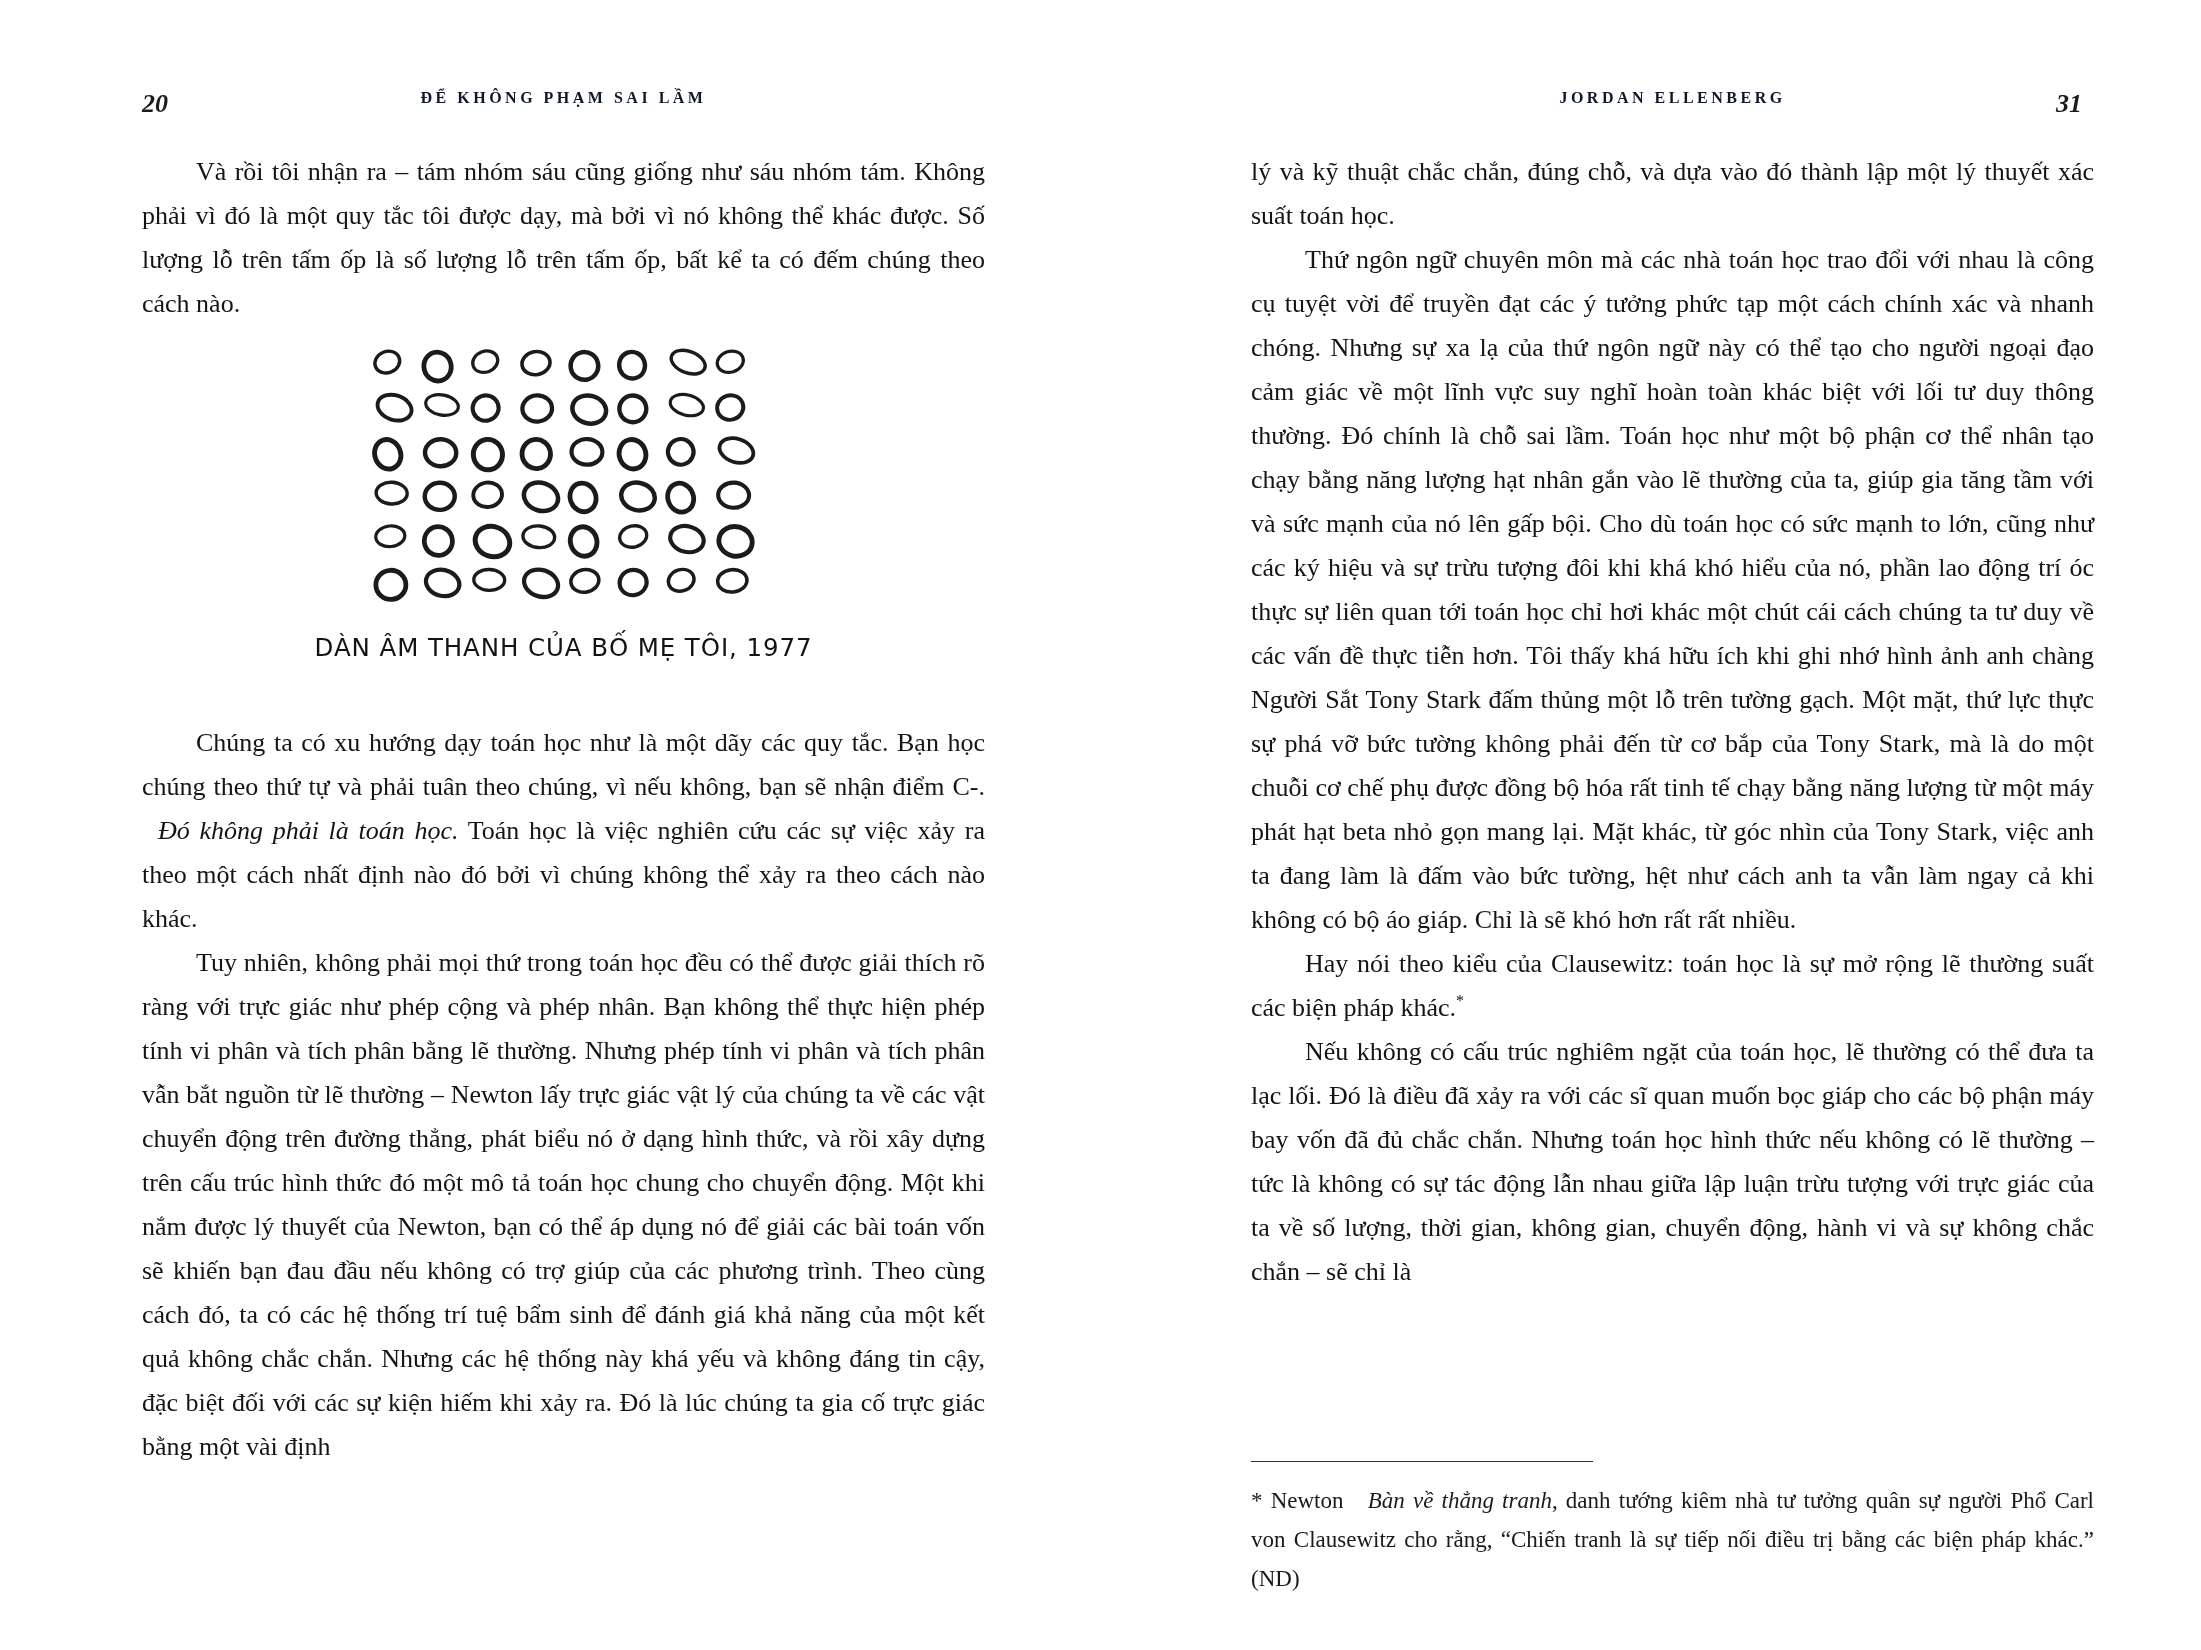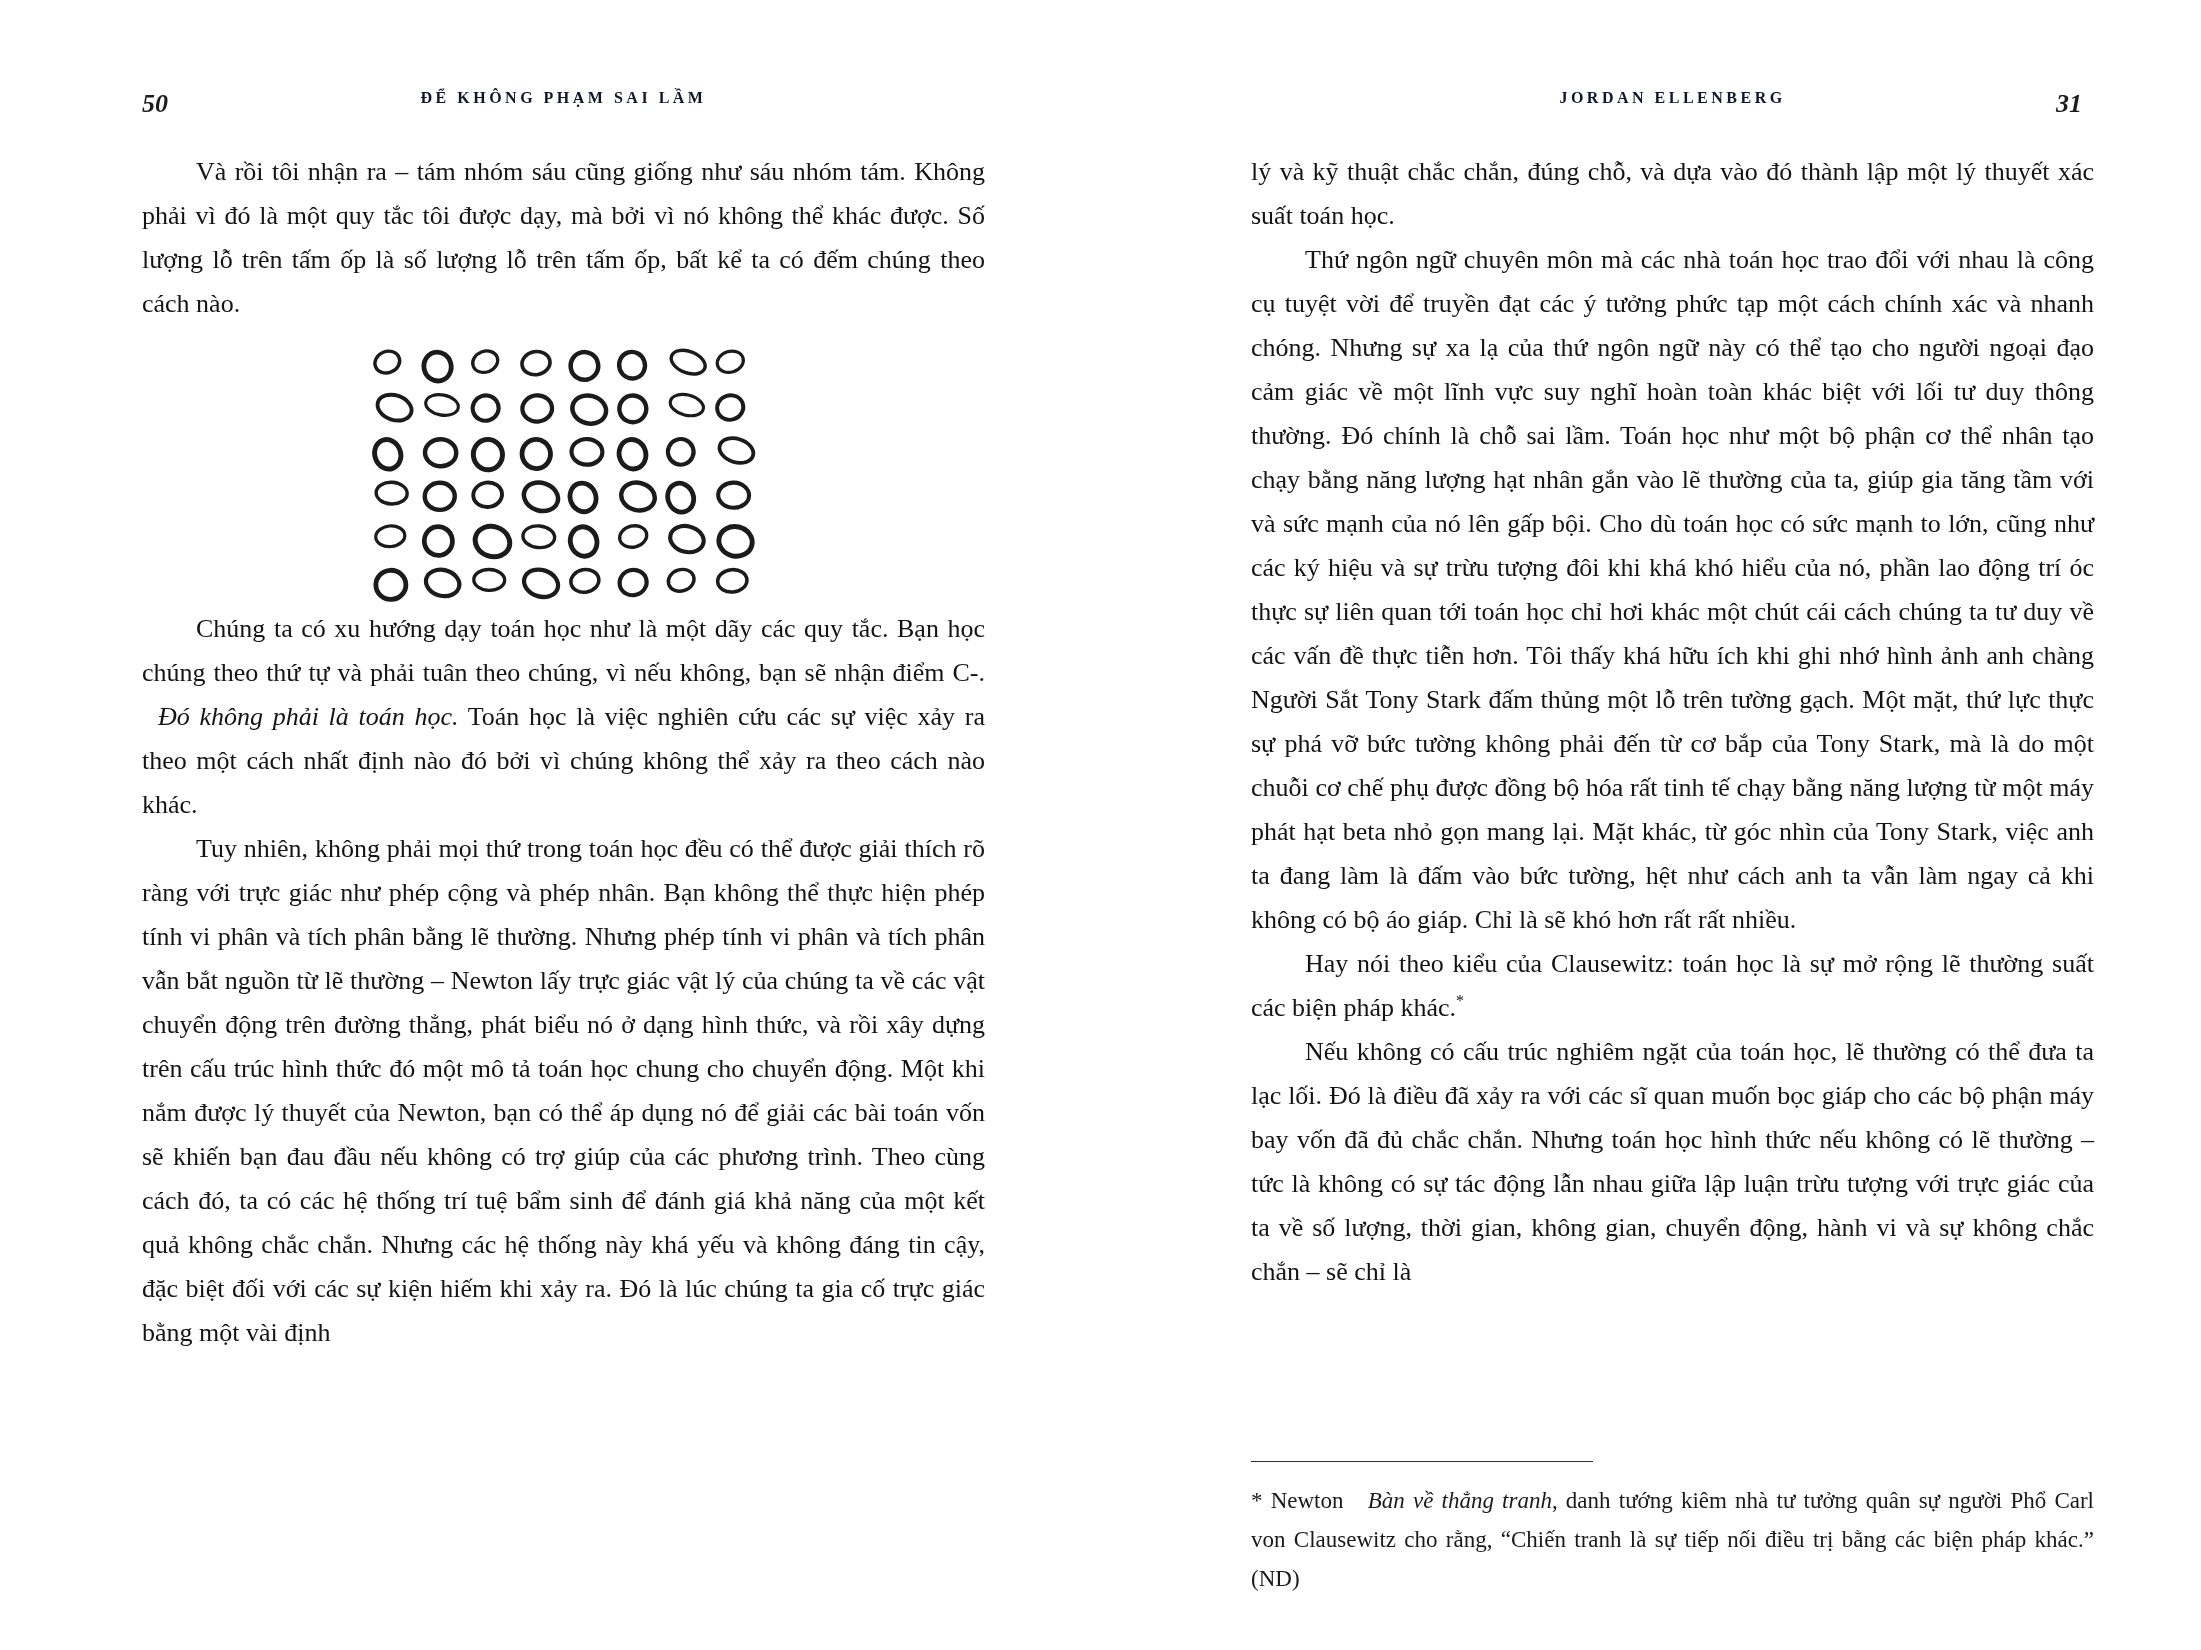--- a/index.html
+++ b/index.html
@@ -100,21 +100,21 @@
     vertical-align: super;
     line-height: 0;
   }
 </style>
 </head>
 <body>
 
 <div>
 
   <header class="page-head head-left">
-    <span class="pagenum">50</span>
+    <span class="pagenum">20</span>
     <span class="runhead">ĐỂ KHÔNG PHẠM SAI LẦM</span>
   </header>
 
   <div class="content left">
     <p class="par indent">Và rồi tôi nhận ra – tám nhóm sáu cũng giống như sáu nhóm tám. Không phải vì đó là một quy tắc tôi được dạy, mà bởi vì nó không thể khác được. Số lượng lỗ trên tấm ốp là số lượng lỗ trên tấm ốp, bất kể ta có đếm chúng theo cách nào.</p>
 
     <figure class="grille">
       <svg width="402" height="267" viewBox="0 0 460 306" xmlns="http://www.w3.org/2000/svg">
           <ellipse cx="27.5" cy="25.3" rx="14.5" ry="12.2" transform="rotate(-22.0 27.5 25.3)" stroke-width="3.9"></ellipse>
           <ellipse cx="85.1" cy="30.4" rx="15.6" ry="16.6" transform="rotate(-14.0 85.1 30.4)" stroke-width="5.5"></ellipse>
@@ -158,20 +158,21 @@
           <ellipse cx="426.6" cy="230.8" rx="19.2" ry="16.9" transform="rotate(12.8 426.6 230.8)" stroke-width="5.6"></ellipse>
           <ellipse cx="31.6" cy="280.6" rx="17.2" ry="16.7" transform="rotate(-2.0 31.6 280.6)" stroke-width="5.5"></ellipse>
           <ellipse cx="90.9" cy="278.4" rx="19.4" ry="14.8" transform="rotate(14.2 90.9 278.4)" stroke-width="4.8"></ellipse>
           <ellipse cx="144.3" cy="275.0" rx="17.7" ry="12.0" transform="rotate(1.7 144.3 275.0)" stroke-width="3.8"></ellipse>
           <ellipse cx="203.7" cy="278.8" rx="19.9" ry="15.2" transform="rotate(17.9 203.7 278.8)" stroke-width="4.9"></ellipse>
           <ellipse cx="253.9" cy="276.1" rx="16.1" ry="12.9" transform="rotate(-10.2 253.9 276.1)" stroke-width="4.1"></ellipse>
           <ellipse cx="309.2" cy="278.0" rx="15.6" ry="14.5" transform="rotate(-13.7 309.2 278.0)" stroke-width="4.7"></ellipse>
           <ellipse cx="364.3" cy="275.4" rx="15.0" ry="12.2" transform="rotate(-18.2 364.3 275.4)" stroke-width="3.9"></ellipse>
           <ellipse cx="422.9" cy="276.0" rx="16.8" ry="12.8" transform="rotate(-5.3 422.9 276.0)" stroke-width="4.1"></ellipse>
         </svg>
+      <figcaption class="caption">DÀN ÂM THANH CỦA BỐ MẸ TÔI, 1977</figcaption>
     </figure>
 
     <p class="par indent"><span>Chúng ta có xu hướng dạy toán học như là một dãy các quy tắc. Bạn học chúng theo thứ tự và phải tuân theo chúng, vì nếu không, bạn sẽ nhận điểm C-. </span><em>Đó không phải là toán học.</em><span> Toán học là việc nghiên cứu các sự việc xảy ra theo một cách nhất định nào đó bởi vì chúng không thể xảy ra theo cách nào khác.</span></p>
 
     <p class="par indent">Tuy nhiên, không phải mọi thứ trong toán học đều có thể được giải thích rõ ràng với trực giác như phép cộng và phép nhân. Bạn không thể thực hiện phép tính vi phân và tích phân bằng lẽ thường. Nhưng phép tính vi phân và tích phân vẫn bắt nguồn từ lẽ thường – Newton lấy trực giác vật lý của chúng ta về các vật chuyển động trên đường thẳng, phát biểu nó ở dạng hình thức, và rồi xây dựng trên cấu trúc hình thức đó một mô tả toán học chung cho chuyển động. Một khi nắm được lý thuyết của Newton, bạn có thể áp dụng nó để giải các bài toán vốn sẽ khiến bạn đau đầu nếu không có trợ giúp của các phương trình. Theo cùng cách đó, ta có các hệ thống trí tuệ bẩm sinh để đánh giá khả năng của một kết quả không chắc chắn. Nhưng các hệ thống này khá yếu và không đáng tin cậy, đặc biệt đối với các sự kiện hiếm khi xảy ra. Đó là lúc chúng ta gia cố trực giác bằng một vài định</p>
   </div>
 
   <header class="page-head head-right">
     <span class="runhead">JORDAN ELLENBERG</span>
     <span class="pagenum">31</span>

